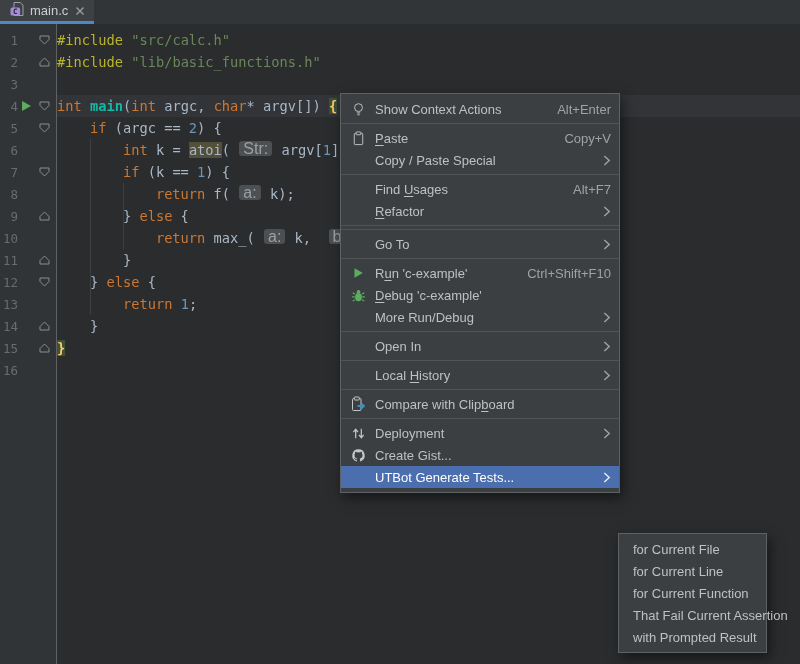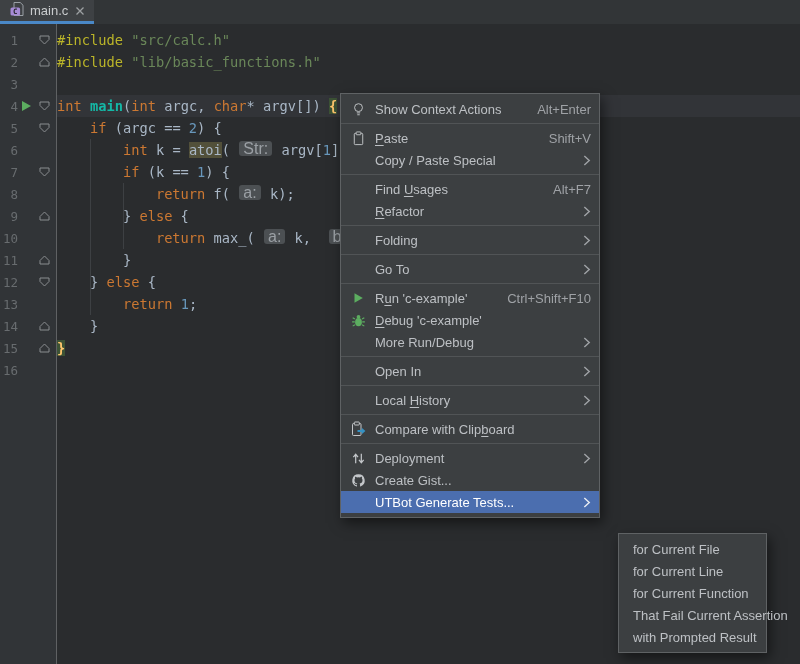--- a/index.html
+++ b/index.html
@@ -33,21 +33,21 @@
   .tok-fn{color:#14b8a6;font-weight:bold;}
   .tok-txt{color:#a9b7c6;}
   .tok-hl{color:#a9b7c6;background:#52503a;}
   .tok-brace{color:#ffc66d;font-weight:bold;background:#3c5235;}
   .chip{display:inline-block;background:#4c5053;color:#9ba0a5;border-radius:3px;
         font-size:16px;font-family:"Liberation Sans",sans-serif;padding:1px 4px;
         margin:0 1px;vertical-align:1px;line-height:13px;}
   
   .menu{position:absolute;background:#3c3f41;border:1px solid #5f6264;box-sizing:border-box;
         box-shadow:3px 5px 12px rgba(0,0,0,.5);padding:4px 0;z-index:10;}
-  #ctxmenu{left:340px;top:93px;width:260px;}
+  #ctxmenu{left:340px;top:93px;width:280px;}
   #submenu{left:618px;top:533px;width:149px;z-index:11;}
   .mi{display:flex;align-items:center;height:22px;font-size:13px;color:#bdc0c4;cursor:default;}
   #ctxmenu .mi{padding:0 8px;}
   #submenu .mi{padding:0 14px;}
   .mi .ic{flex:0 0 18px;display:flex;align-items:center;justify-content:center;margin-right:8px;}
   .mi .lbl{white-space:nowrap;}
   .mi .lbl u{text-underline-offset:2px;}
   .mi .sp{flex:1 1 auto;}
   .mi .sc{color:#9fa2a6;margin-left:18px;white-space:nowrap;text-align:center;}
   .mi .arrow{display:flex;align-items:center;margin-left:10px;color:#9fa2a6;}
@@ -270,21 +270,21 @@
       <div class="sep"></div>
       <div class="mi">
         <span class="ic">
           <svg width="15" height="15" viewBox="0 0 16 16">
             <rect x="3.5" y="2.5" width="9" height="12" rx="1" fill="none" stroke="#c3c6c9"></rect>
             <rect x="5.5" y="1" width="5" height="3" rx="0.6" fill="#3c3f41" stroke="#c3c6c9"></rect>
           </svg>
         </span>
         <span class="lbl"><u>P</u>aste</span>
         <span class="sp"></span>
-        <span class="sc">Shift+V</span>
+        <span class="sc">Copy+V</span>
       </div>
       <div class="mi">
         <span class="ic"></span>
         <span class="lbl">Copy / Paste Special</span>
         <span class="sp"></span>
         <span class="arrow">
           <svg width="8" height="11" viewBox="0 0 9 12">
             <path d="M1.5 1 L7 6 L1.5 11" fill="none" stroke="currentColor" stroke-width="1.6"></path>
           </svg>
         </span>
@@ -300,30 +300,20 @@
         <span class="ic"></span>
         <span class="lbl"><u>R</u>efactor</span>
         <span class="sp"></span>
         <span class="arrow">
           <svg width="8" height="11" viewBox="0 0 9 12">
             <path d="M1.5 1 L7 6 L1.5 11" fill="none" stroke="currentColor" stroke-width="1.6"></path>
           </svg>
         </span>
       </div>
       <div class="sep"></div>
-      <div class="mi">
-        <span class="ic"></span>
-        <span class="lbl">Folding</span>
-        <span class="sp"></span>
-        <span class="arrow">
-          <svg width="8" height="11" viewBox="0 0 9 12">
-            <path d="M1.5 1 L7 6 L1.5 11" fill="none" stroke="currentColor" stroke-width="1.6"></path>
-          </svg>
-        </span>
-      </div>
       <div class="sep"></div>
       <div class="mi">
         <span class="ic"></span>
         <span class="lbl">Go To</span>
         <span class="sp"></span>
         <span class="arrow">
           <svg width="8" height="11" viewBox="0 0 9 12">
             <path d="M1.5 1 L7 6 L1.5 11" fill="none" stroke="currentColor" stroke-width="1.6"></path>
           </svg>
         </span>

